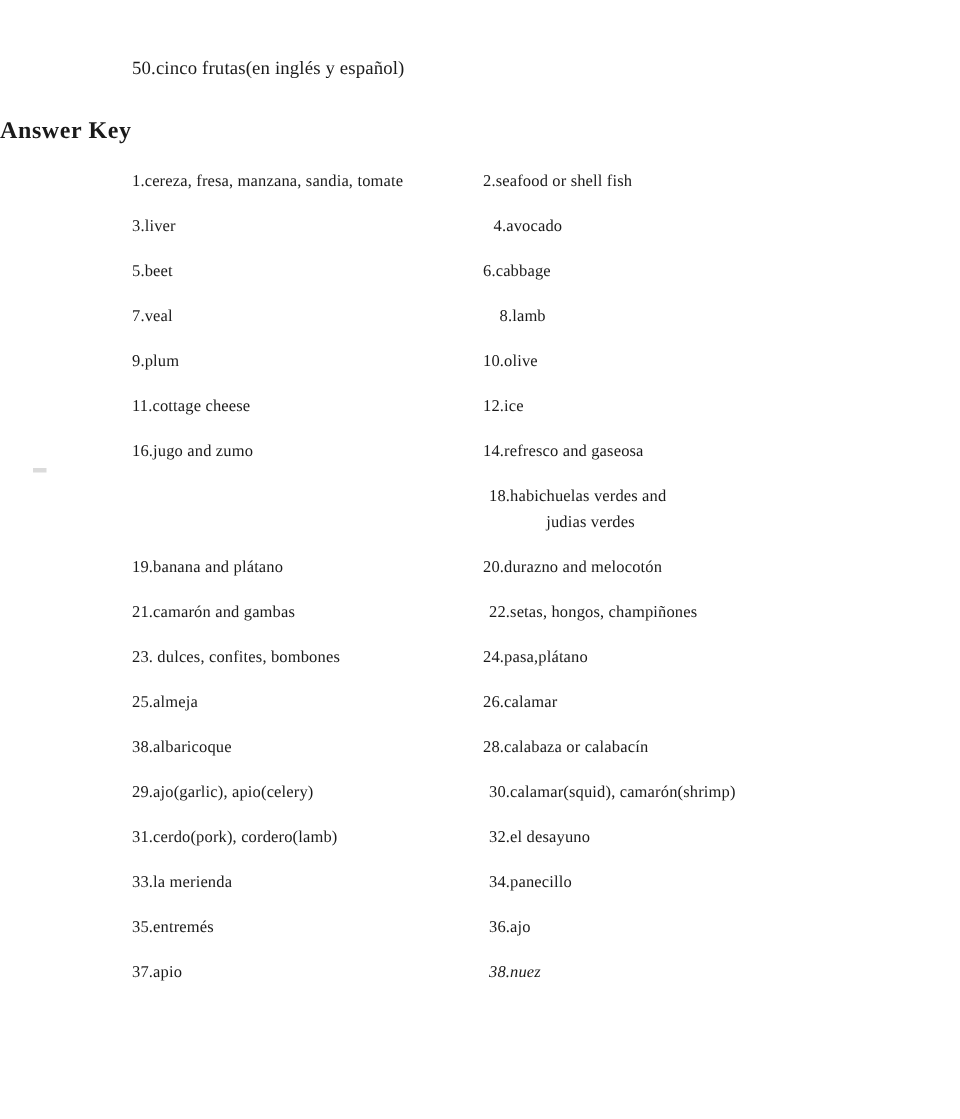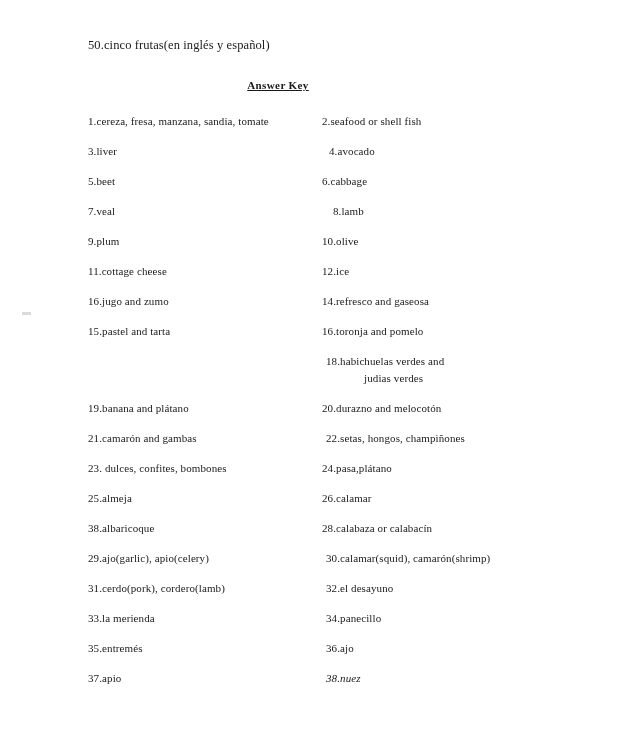--- a/index.html
+++ b/index.html
@@ -37,25 +37,24 @@
     top: 38px;
     font-size: 12.5px;
     letter-spacing: 0.1px;
     white-space: nowrap;
   }
   .doc-title {
     position: absolute;
     left: 0;
     right: 0;
     top: 79px;
-    text-align: center;
-    font-size: 11px;
+    text-align: left;
+    font-size: 16px;
     font-weight: bold;
     letter-spacing: 0.4px;
-    text-decoration: underline;
   }
   .answer-grid {
     position: absolute;
     left: 0;
     top: 113px;
     width: 640px;
   }
   .answer-row {
     position: relative;
     height: 30px;
@@ -115,24 +114,20 @@
         <div class="cell right">10.olive</div>
       </div>
       <div class="answer-row">
         <div class="cell left">11.cottage cheese</div>
         <div class="cell right">12.ice</div>
       </div>
       <div class="answer-row">
         <div class="cell left">16.jugo and zumo</div>
         <div class="cell right">14.refresco and gaseosa</div>
       </div>
-      <div class="answer-row">
-        <div class="cell left">15.pastel and tarta</div>
-        <div class="cell right">16.toronja and pomelo</div>
-      </div>
       <div class="answer-row tall">
         <div class="cell right" style="left: 326px; text-align: center;">18.habichuelas verdes and<span class="cont">judias verdes</span></div>
       </div>
       <div class="answer-row">
         <div class="cell left">19.banana and plátano</div>
         <div class="cell right">20.durazno and melocotón</div>
       </div>
       <div class="answer-row">
         <div class="cell left">21.camarón and gambas</div>
         <div class="cell right" style="left: 326px;">22.setas, hongos, champiñones</div>

